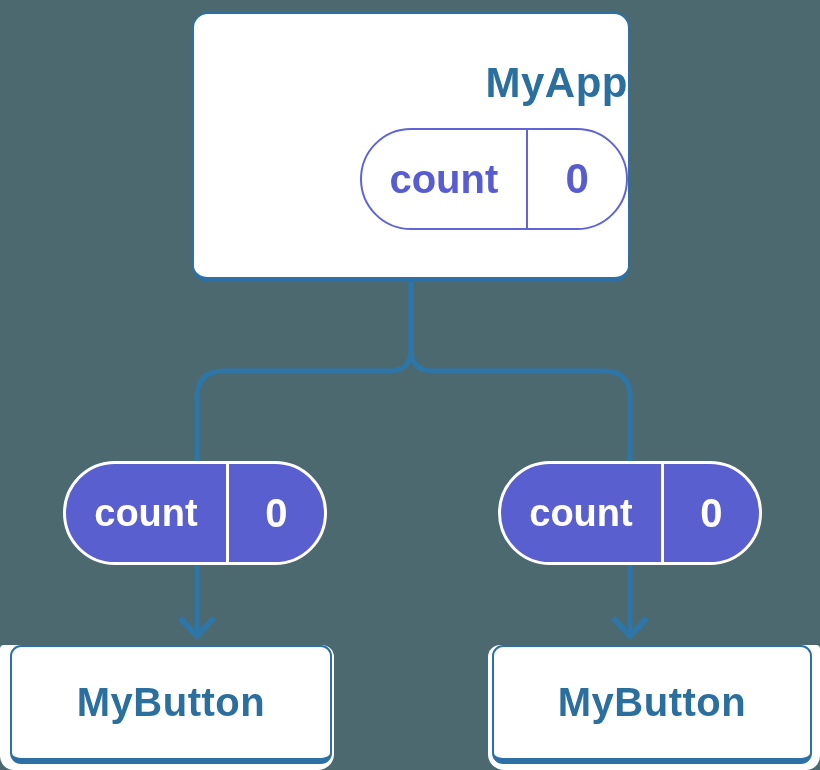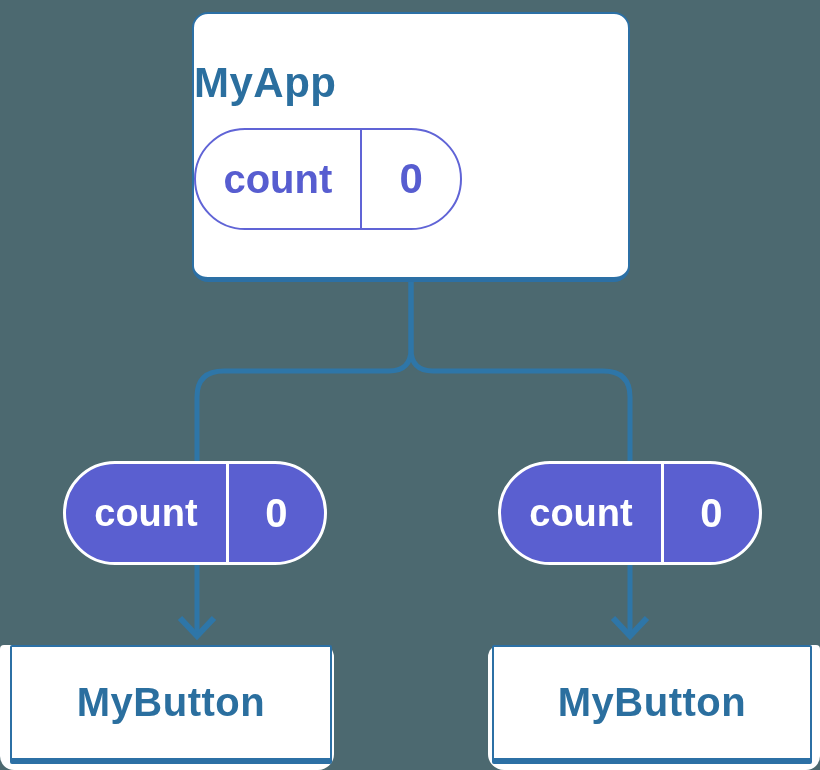--- a/index.html
+++ b/index.html
@@ -20,21 +20,21 @@
   .halo-right { left:488px; top:645px; width:332px; height:125px; border-radius:12px 4px 14px 16px; }
 
   .card {
     position:absolute; box-sizing:border-box; z-index:2;
     background:var(--card_background);
     border:2px solid var(--card_border_blue); border-radius:16px;
   }
   .root-card {
     left:192px; top:12px; width:438px; height:270px;
     border-bottom-width:5px;
-    display:flex; flex-direction:column; align-items:flex-start;
+    display:flex; flex-direction:column; align-items:flex-end;
   }
   .component-title { color:var(--card_text_blue); font-weight:700; letter-spacing:.5px; }
   .root-title { font-size:42px; line-height:1; margin-top:48px; }
 
   .pill { box-sizing:border-box; display:flex; align-items:stretch; overflow:hidden;font-weight:bold; }
   .root-pill {
     margin-top:24px; width:268px; height:102px;
     background:var(--card_background);
     border:2.5px solid var(--pill_outline_purple); border-radius:51px;
     color:var(--pill_text_purple);
@@ -48,21 +48,21 @@
     background:var(--pill_purple); border:3px solid #fff; border-radius:52px;
     color:#fff;
   }
   .state-pill-filled .pill-key { font-size:38px; }
   .state-pill-filled .pill-value { font-size:40px; }
   .state-pill-filled .pill-divider { width:3px; background:#fff; }
   .pill-left  { left:63px;  top:461px; }
   .pill-right { left:498px; top:461px; }
 
   .button-card {
-    height:119px; border-width:2.5px 2.5px 6px; border-radius:2px;
+    height:119px; border-width:2.5px 2.5px 6px; border-radius:11px;
     display:flex; align-items:center; justify-content:center;
   }
   .button-card-left  { left:10px;  top:645px; width:322px; }
   .button-card-right { left:492px; top:645px; width:320px; }
   .button-title { font-size:40px; }
 </style>
 </head>
 <body>
 
 <div class="canvas">

